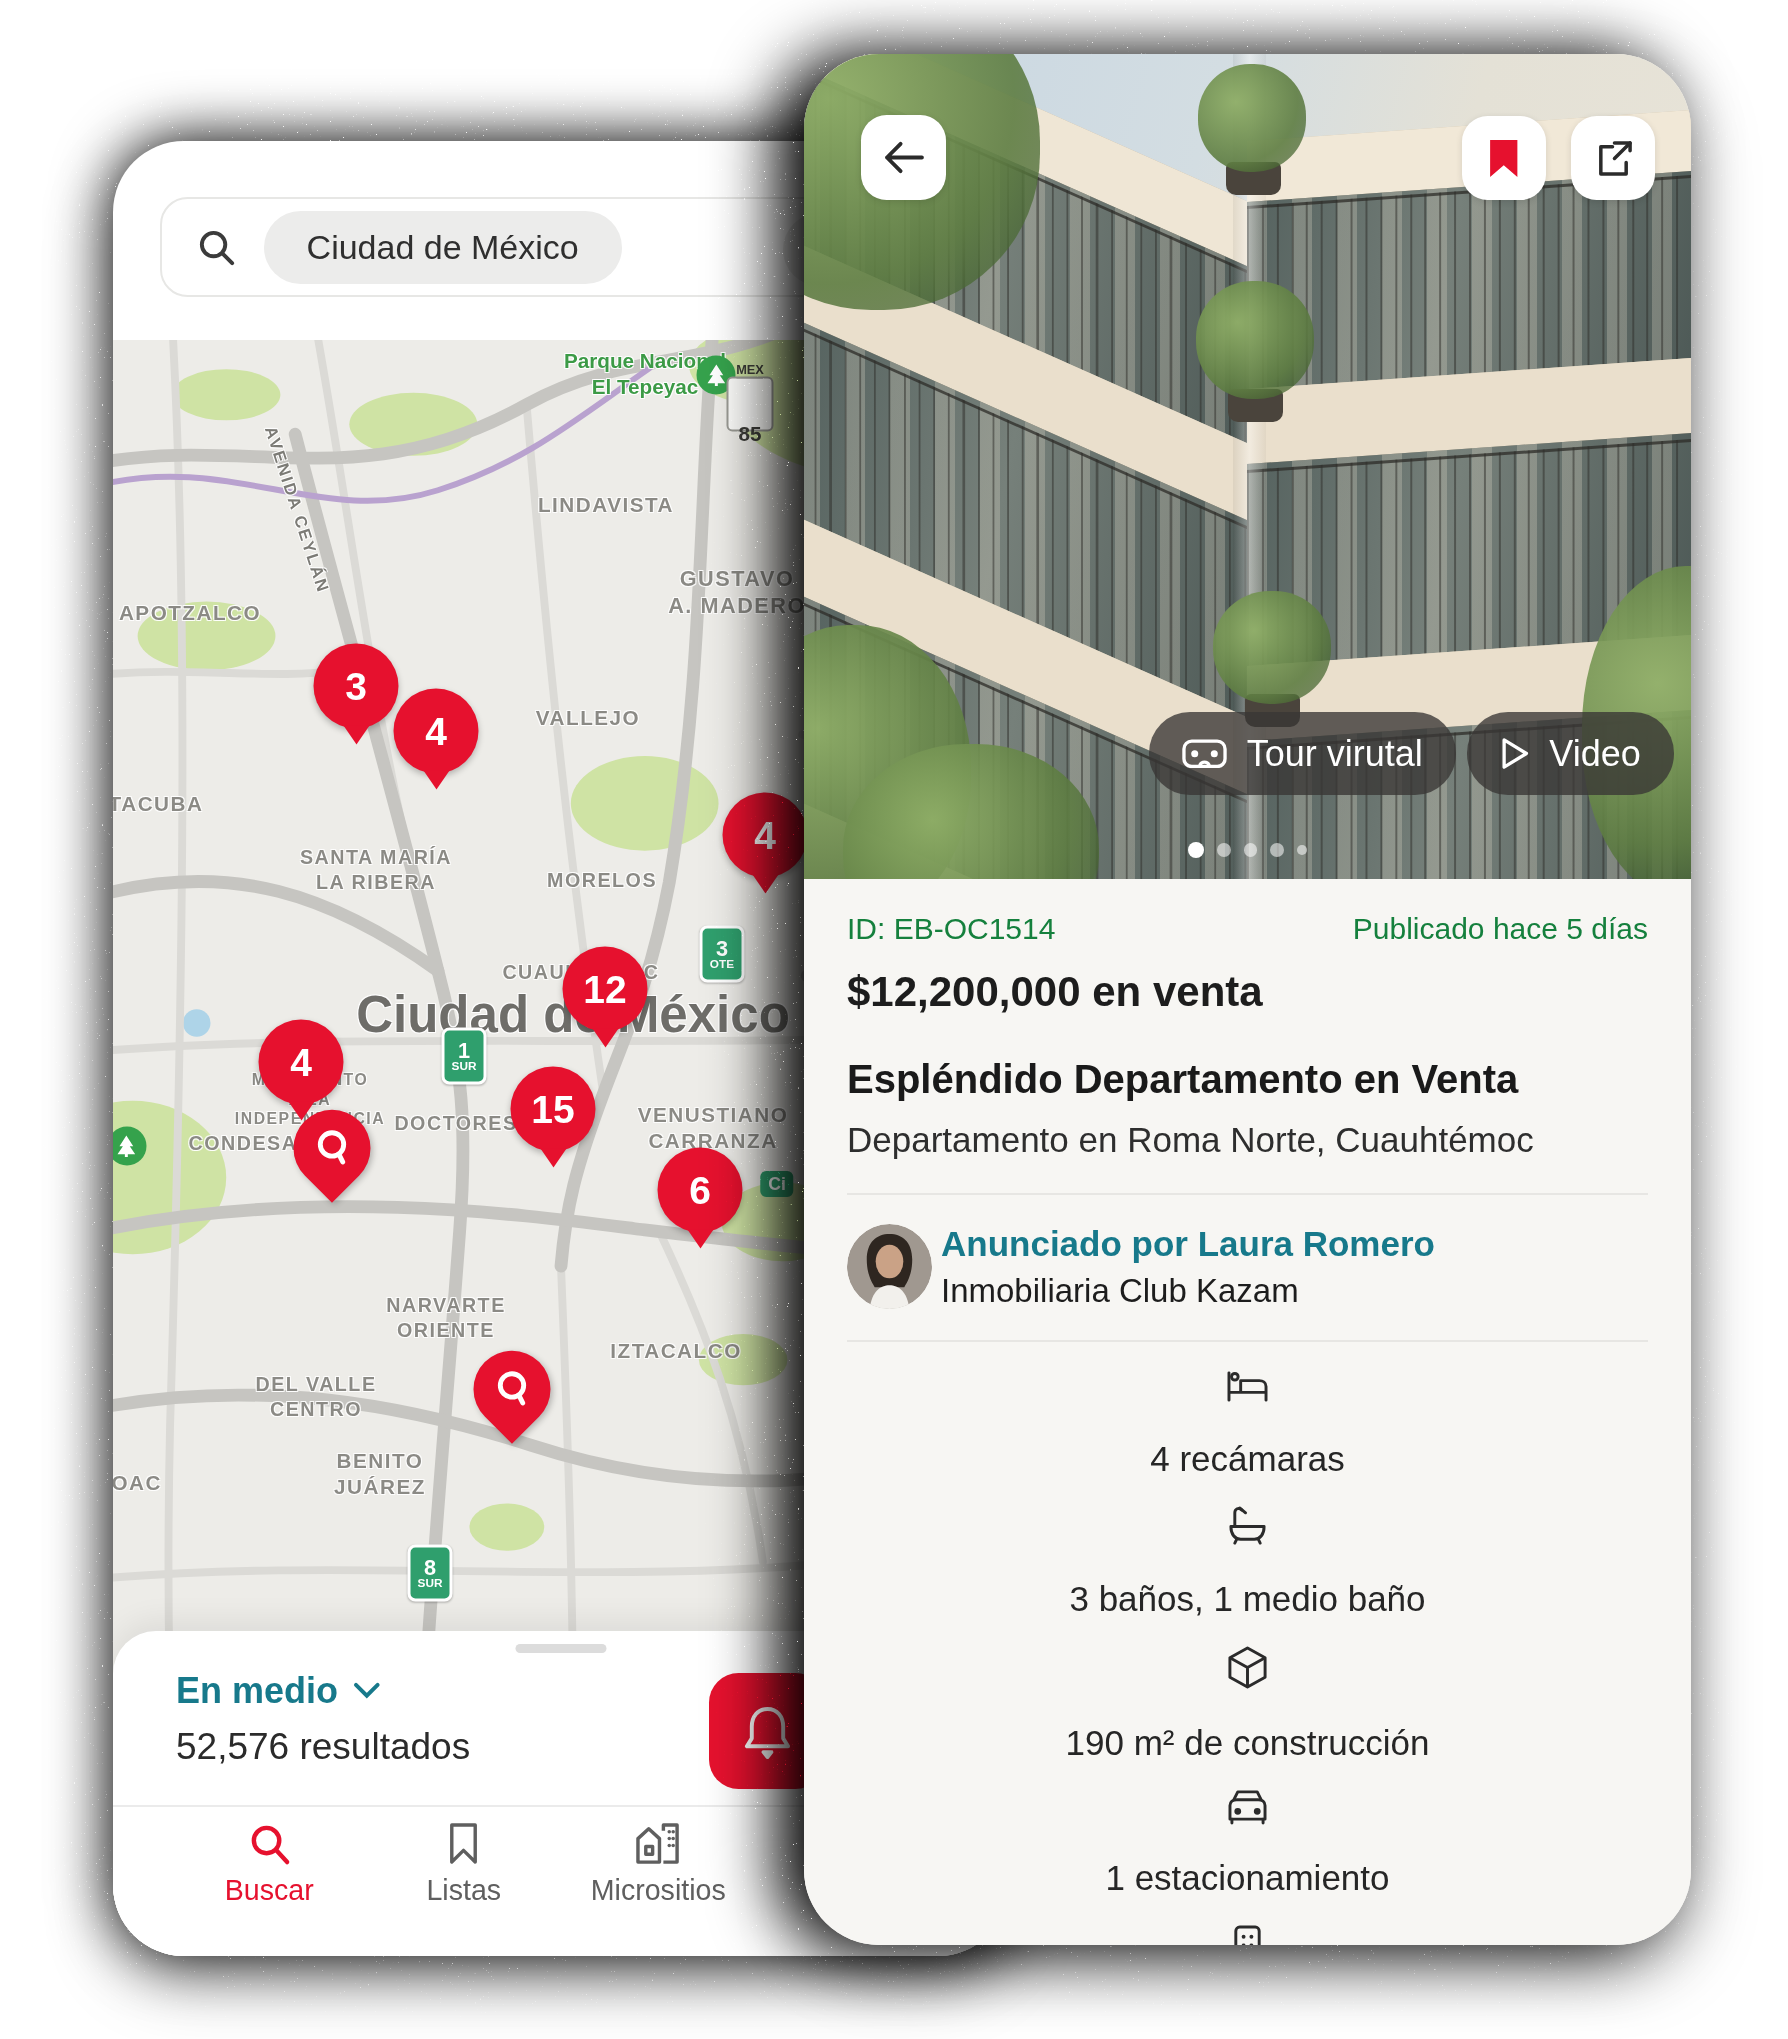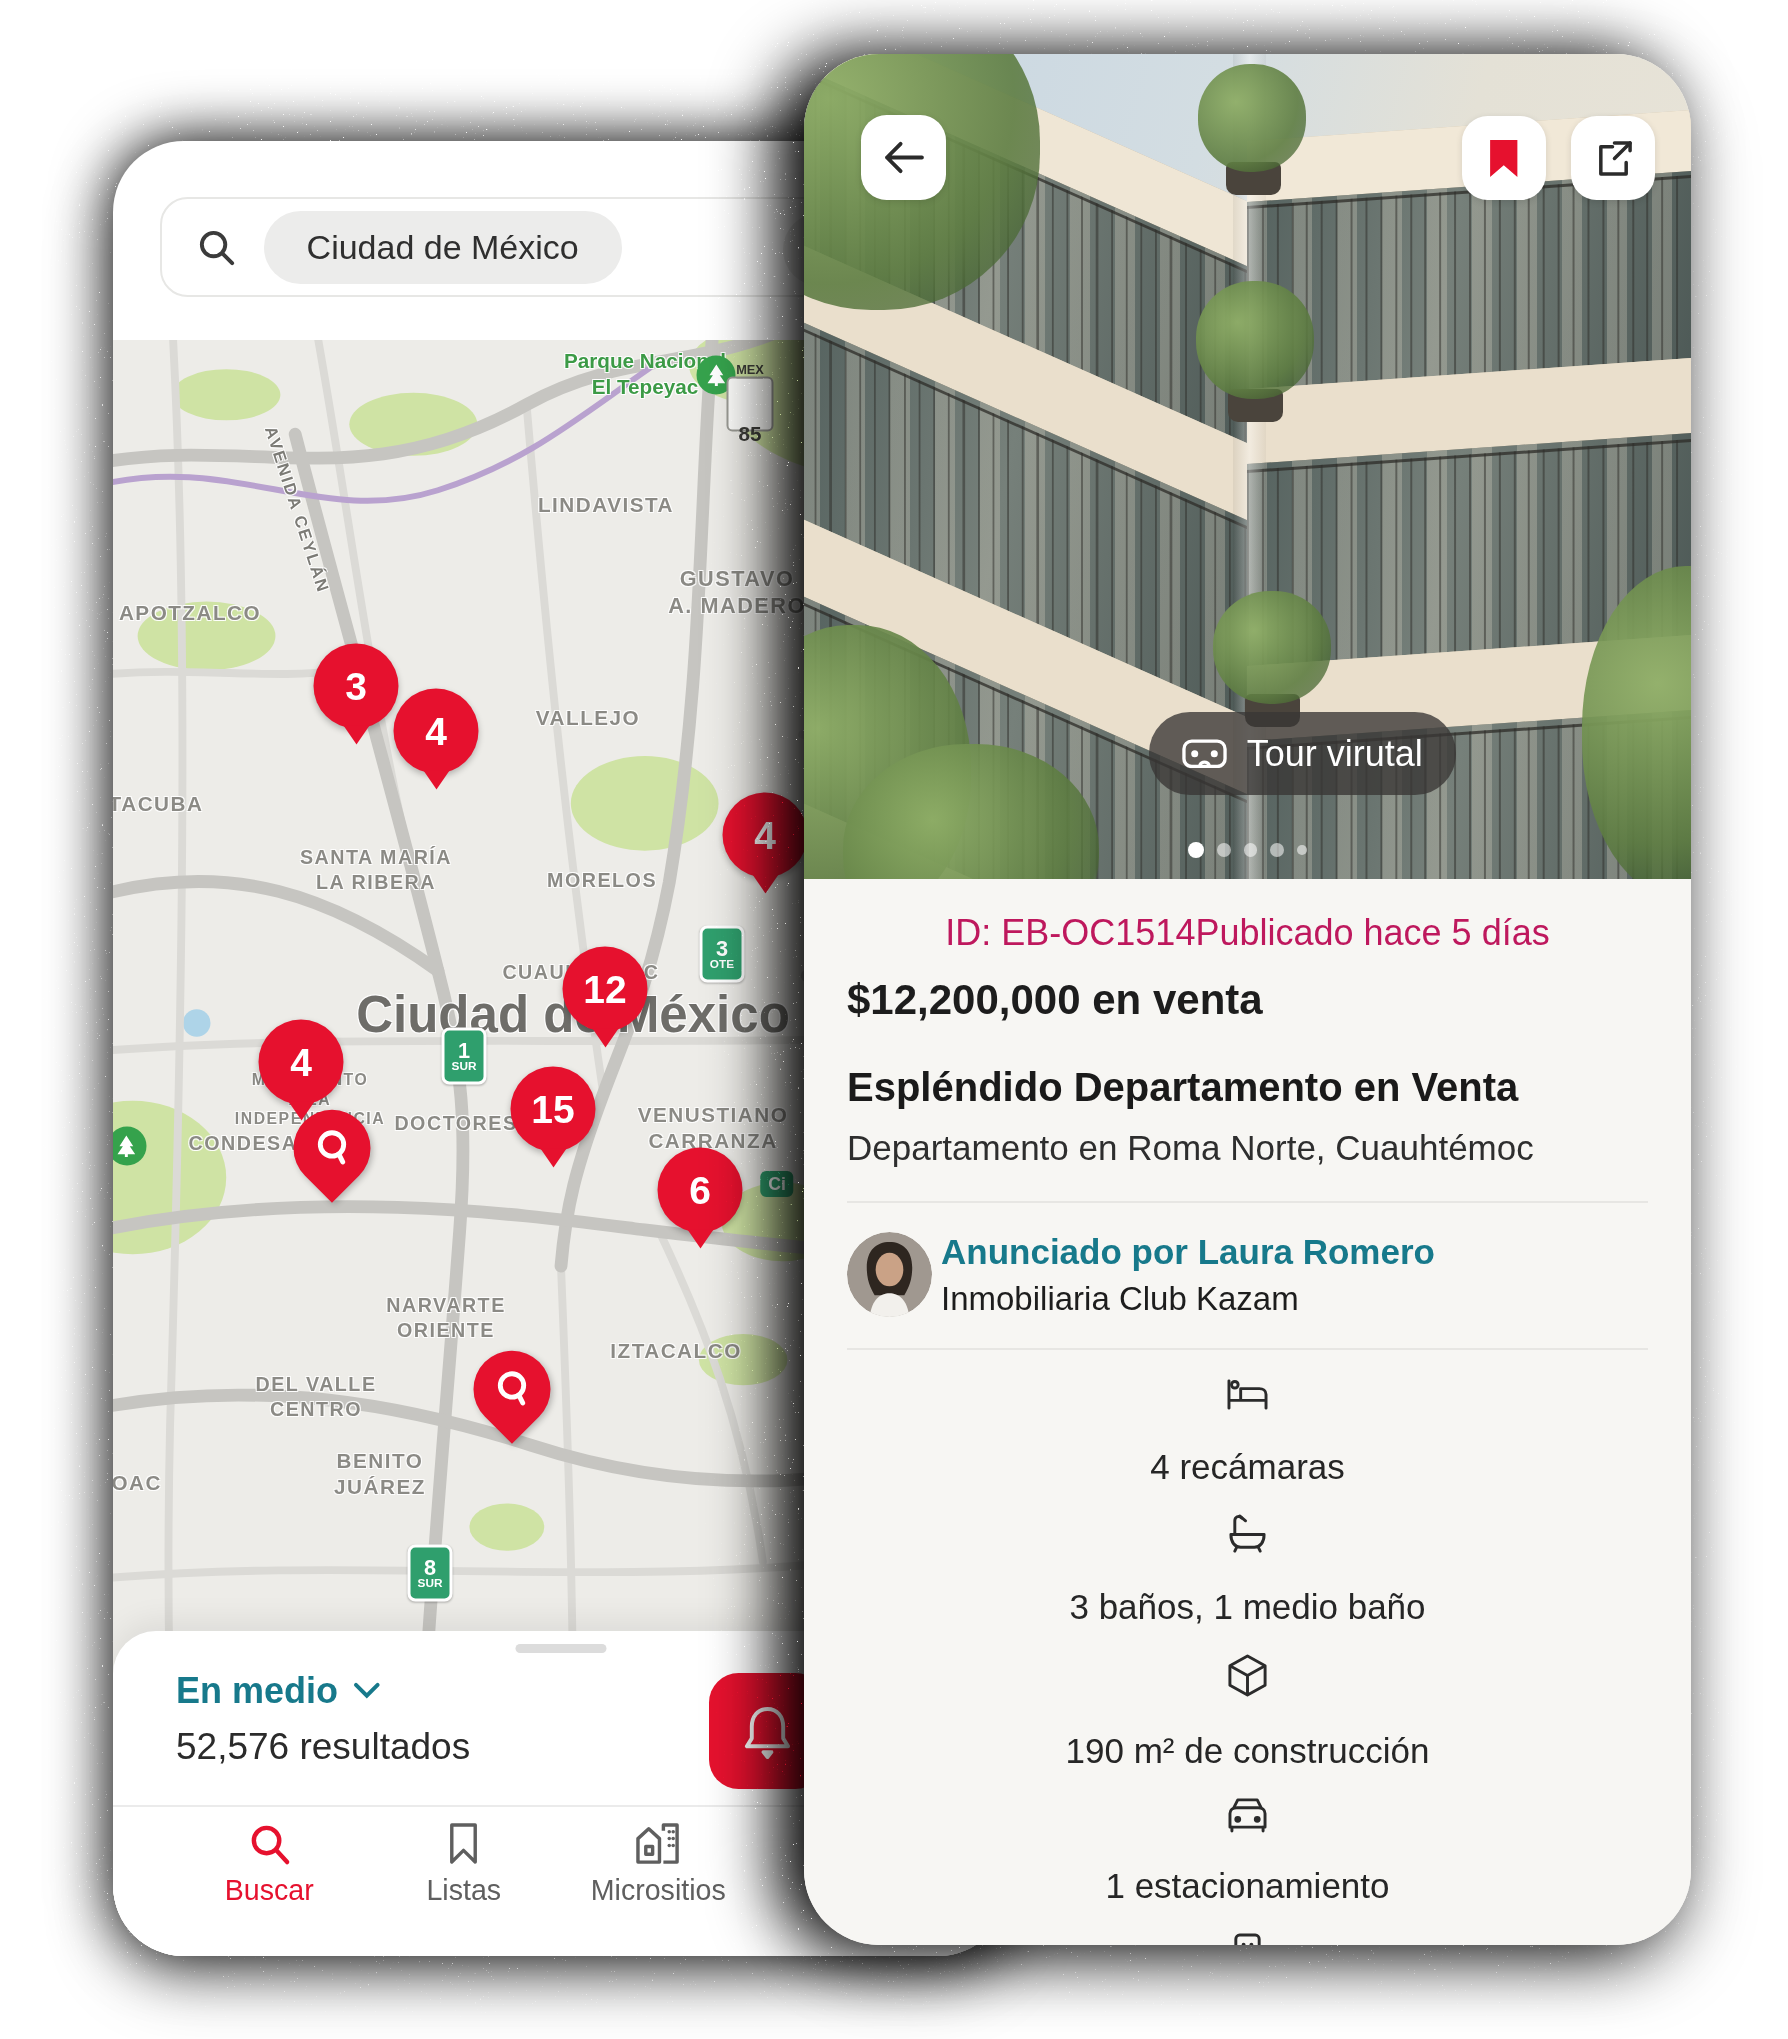--- a/index.html
+++ b/index.html
@@ -96,21 +96,21 @@
   .circle-btn{position:absolute;background:#fff;border-radius:25.6px;display:flex;align-items:center;
           justify-content:center;box-shadow:0 2px 7.9px rgba(0,0,0,.12);}
   .gpill{position:absolute;height:83px;background:rgba(56,54,52,.78);border-radius:41px;display:flex;
           align-items:center;gap:19.7px;padding:0 33px;color:#fff;font-size:36px;}
   .dots{position:absolute;left:0;right:0;top:788px;display:flex;justify-content:center;align-items:center;gap:12.8px;}
   .dot{border-radius:50%;background:rgba(255,255,255,.55);}
   .dot.active{background:#fff;}
 
   
   .content{position:absolute;left:0;top:825px;right:0;bottom:0;padding:33px 43px 0 43px;background:#f7f6f3;}
-  .idrow{display:flex;justify-content:center;font-size:36px;color:#be185d;}
+  .idrow{display:flex;justify-content:space-between;font-size:30px;color:#15803d;}
   .price{margin-top:22px;font-size:42px;font-weight:600;color:#1d1d1d;}
   .title{margin-top:41px;font-size:40px;font-weight:700;color:#1a1a1a;}
   .subtitle{margin-top:17.7px;font-size:35px;color:#2e2e2e;}
   .divider{height:2px;background:#e7e6e3;margin-top:33px;}
   .agent{display:flex;gap:9px;margin-top:29.6px;}
   .agent .av{width:85px;height:85px;border-radius:50%;overflow:hidden;flex:0 0 auto;}
   .agent-name{font-size:35px;font-weight:600;color:#17798b;}
   .agent-co{font-size:33px;color:#1d1d1d;margin-top:7.9px;}
   .features{margin-top:25.6px;display:flex;flex-direction:column;gap:25.6px;}
   .feat{display:flex;align-items:center;gap:33px;font-size:35px;color:#262626;flex-direction:column;}
@@ -380,20 +380,26 @@
 
       <div class="gpill" style="left:345px;top:658px;">
         <svg width="45" height="29.6" viewBox="0 0 46 30" fill="none" stroke="#fff" stroke-width="3.4" stroke-linejoin="round">
           <rect x="2" y="2" width="42" height="26" rx="8"></rect>
             <path d="M18 28 C19 22 27 22 28 28"></path>
             <circle cx="13" cy="15" r="3.6" fill="#fff" stroke="none"></circle>
             <circle cx="33" cy="15" r="3.6" fill="#fff" stroke="none"></circle>
         </svg>
         <span>Tour virutal</span>
       </div>
+      <div class="gpill" style="left:663px;top:658px;">
+        <svg width="29.6" height="33" viewBox="0 0 30 34" fill="none" stroke="#fff" stroke-width="3.4" stroke-linejoin="round">
+            <path d="M4 3 L27 17 L4 31 Z"></path>
+          </svg>
+        <span>Video</span>
+      </div>
 
       <div class="dots" id="dots">
           <div class="dot active" style="width: 15.8px; height: 15.8px;"></div>
           <div class="dot" style="width: 13.8px; height: 13.8px;"></div>
           <div class="dot" style="width: 13.8px; height: 13.8px;"></div>
           <div class="dot" style="width: 13.8px; height: 13.8px;"></div>
           <div class="dot" style="width: 9.9px; height: 9.9px;"></div>
         </div>
     </div>
 

